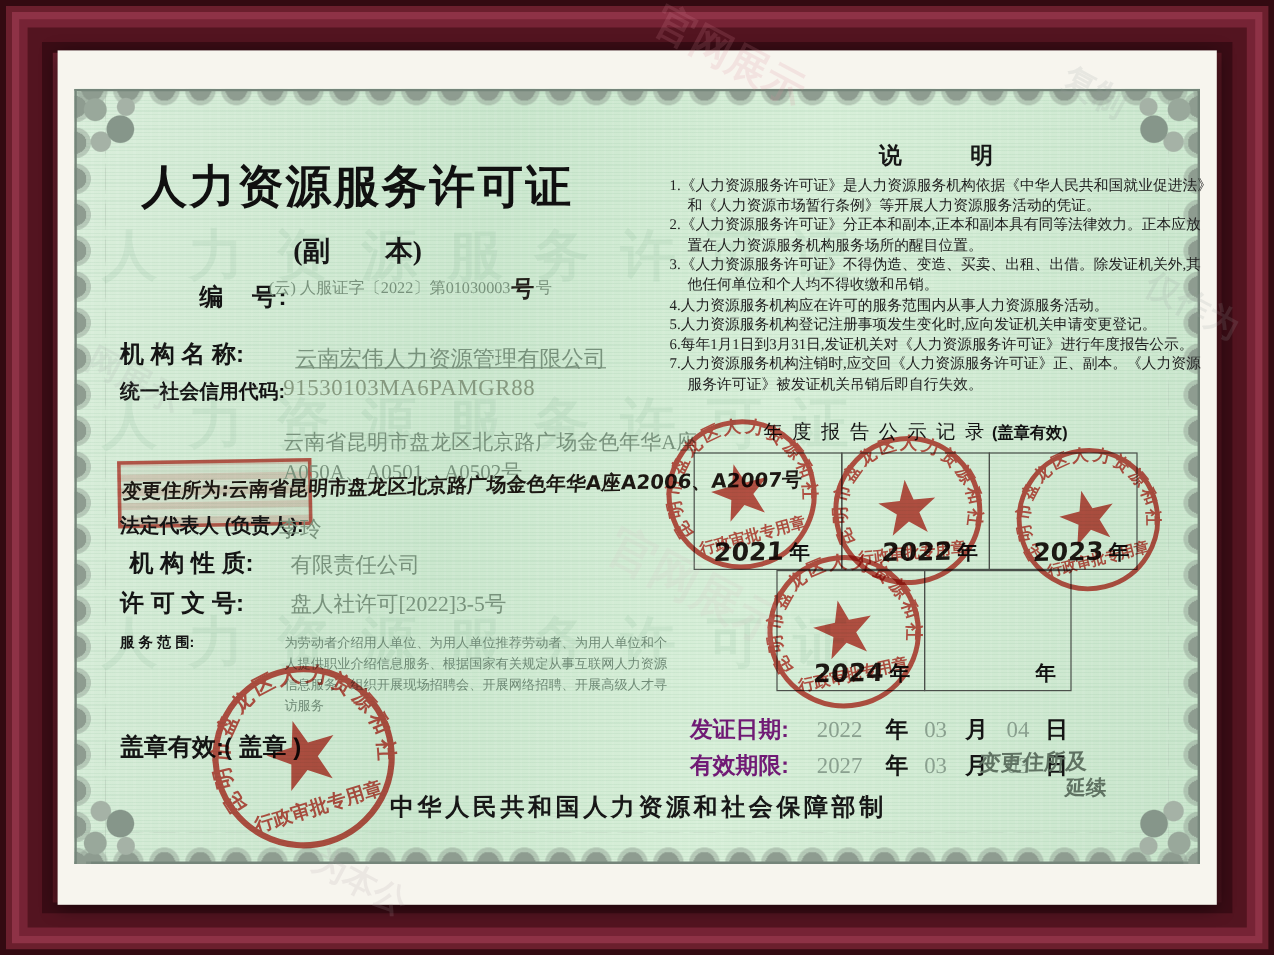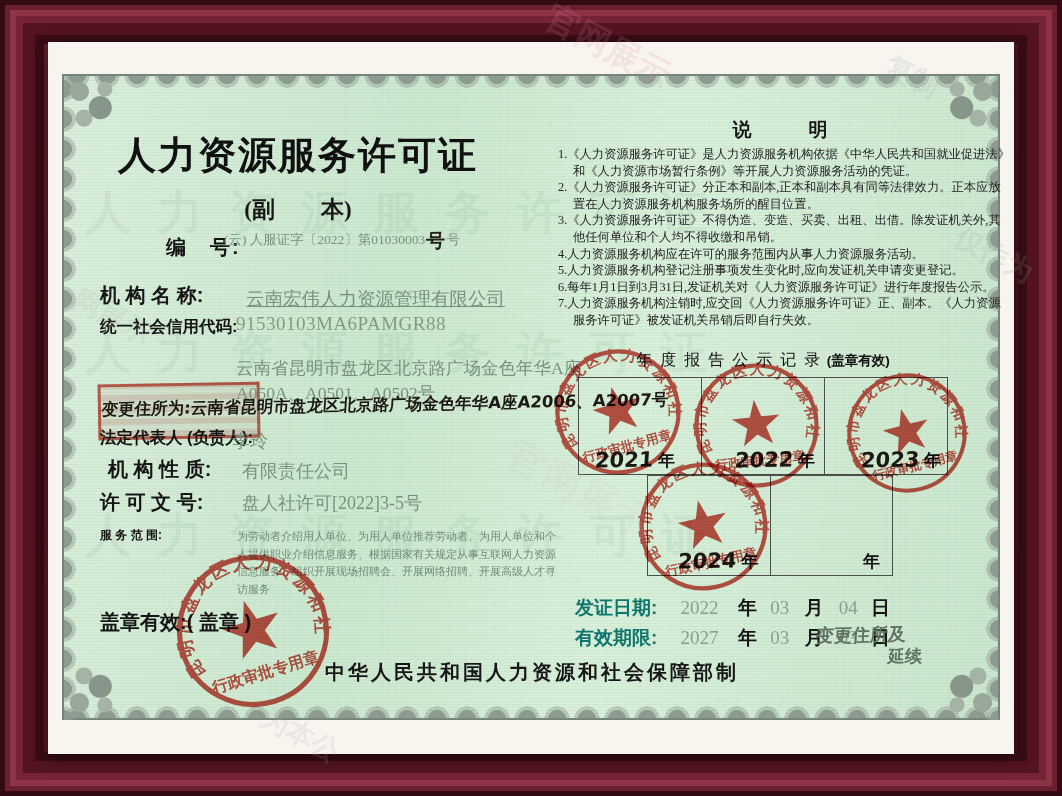--- a/index.html
+++ b/index.html
@@ -85,21 +85,21 @@
   .tbl-r1{left:578px;top:377px;width:370px;height:98px;}
   .tbl-r2{left:647px;top:475px;width:246px;height:101px;}
   .cell{flex:1;border:1px solid #4a4f4a;margin-left:-1px;position:relative;}
   .cell:first-child{margin-left:0;}
   .year-line{position:absolute;bottom:2px;font-size:17px;font-weight:bold;color:#101010;white-space:nowrap;}
   .year-line .hand{font-size:21px;margin-right:5px;vertical-align:-1px;}
   .yl-1{right:26px;} .yl-2{right:9px;} .yl-3{right:6px;} .yl-4{right:11px;} .yl-5{right:12px;}
 
   .date-row{position:absolute;left:575px;font-size:19px;white-space:nowrap;}
   .d-issue{top:595px;} .d-valid{top:625px;}
-  .date-row .dl{font-weight:bold;color:#0f766e;}
+  .date-row .dl{font-weight:bold;color:#701a75;}
   .date-row .dv{color:#8aa08f;font-family:"Liberation Serif","DejaVu Serif",serif;}
   .date-row .du{font-weight:bold;color:#141414;}
   .sp18{margin-left:18px;} .sp14{margin-left:14px;} .sp10{margin-left:10px;} .sp8{margin-left:8px;}
 
   .hand-change{left:816px;top:623px;font-size:18px;color:#5f7262;white-space:nowrap;z-index:6;}
   .hand-renew{left:888px;top:645px;font-size:17px;color:#5f7262;z-index:6;}
 
   .footer{left:322px;top:659px;width:420px;text-align:center;font-size:20px;letter-spacing:3px;
     font-weight:bold;color:#171717;font-family:"Liberation Serif","DejaVu Serif",serif;}
 

